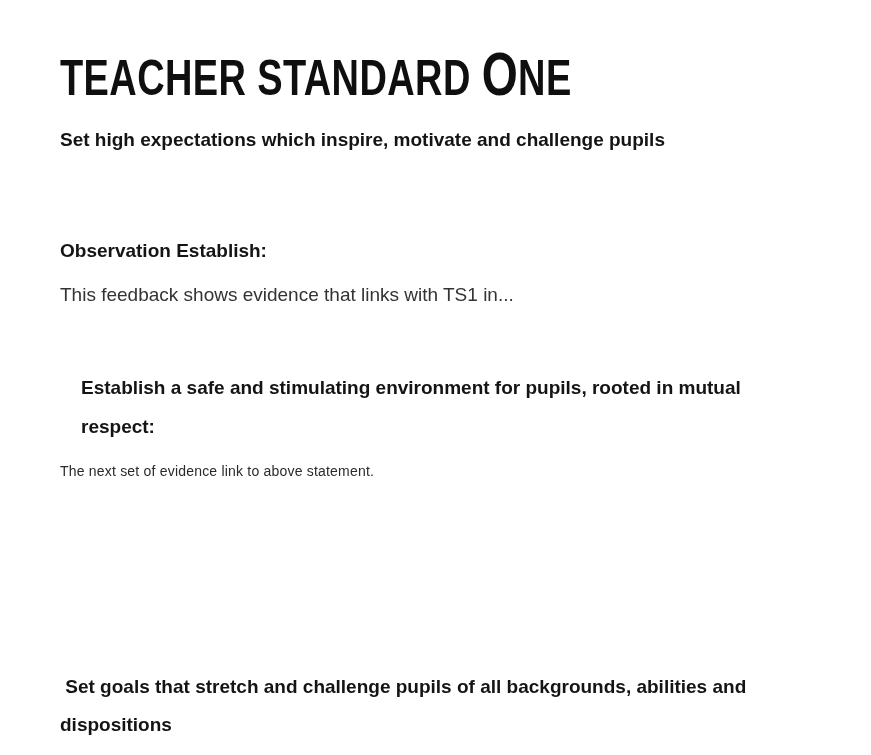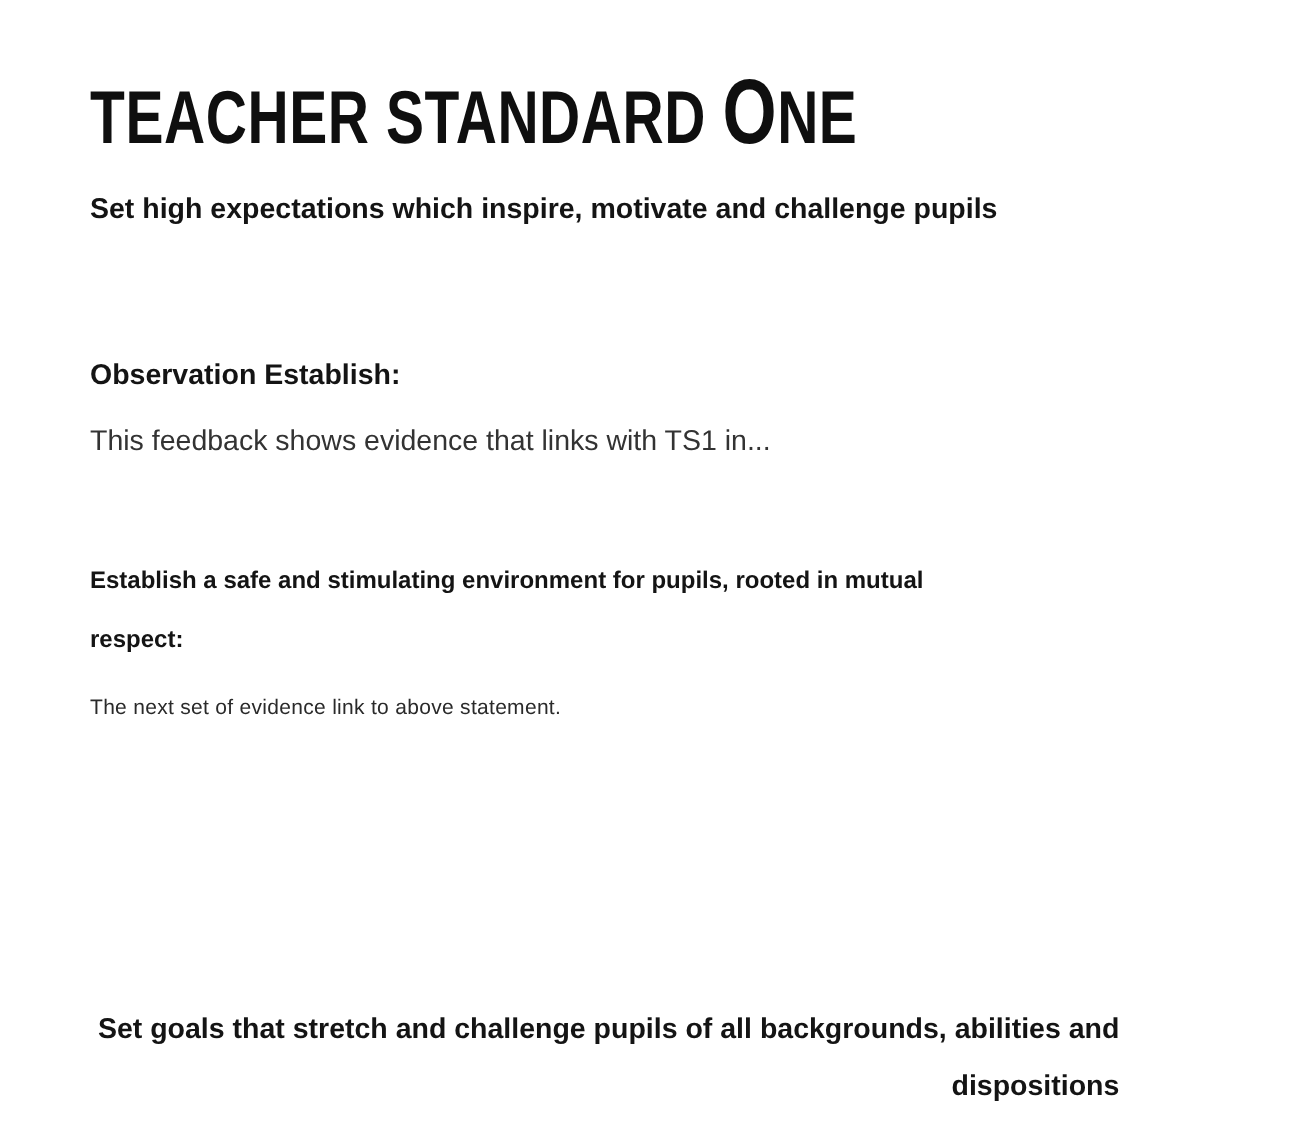--- a/index.html
+++ b/index.html
@@ -56,43 +56,43 @@
     top: 282px;
     font-size: 19px;
     font-weight: 400;
     line-height: 26px;
     white-space: nowrap;
     color: var(--body_color, #333333);
     text-align: center;
   }
   .establish-heading {
     top: 368px;
-    font-size: 16px;
+    font-size: 19px;
     font-weight: 700;
     line-height: 39px;
     white-space: pre;
     color: var(--heading_color, #141414);
+    margin-left: 21px;
   }
   .evidence-note {
     top: 461px;
     font-size: 14px;
     font-weight: 400;
     line-height: 20px;
     white-space: nowrap;
     letter-spacing: 0.2px;
     color: var(--note_color, #2a2a2a);
   }
   .goals-heading {
     top: 668px;
     font-size: 19px;
     font-weight: 700;
     line-height: 38px;
     white-space: pre;
     color: var(--heading_color, #141414);
-    text-align: right;
   }
 </style>
 </head>
 <body>
 
 <div class="page">
 
   <h1 class="doc-title"><span class="title-caps">Teacher standard </span><span class="title-initial">O</span><span class="title-caps">ne</span></h1>
 
   <p class="para bold-19 subtitle">Set high expectations which inspire, motivate and challenge pupils</p>

